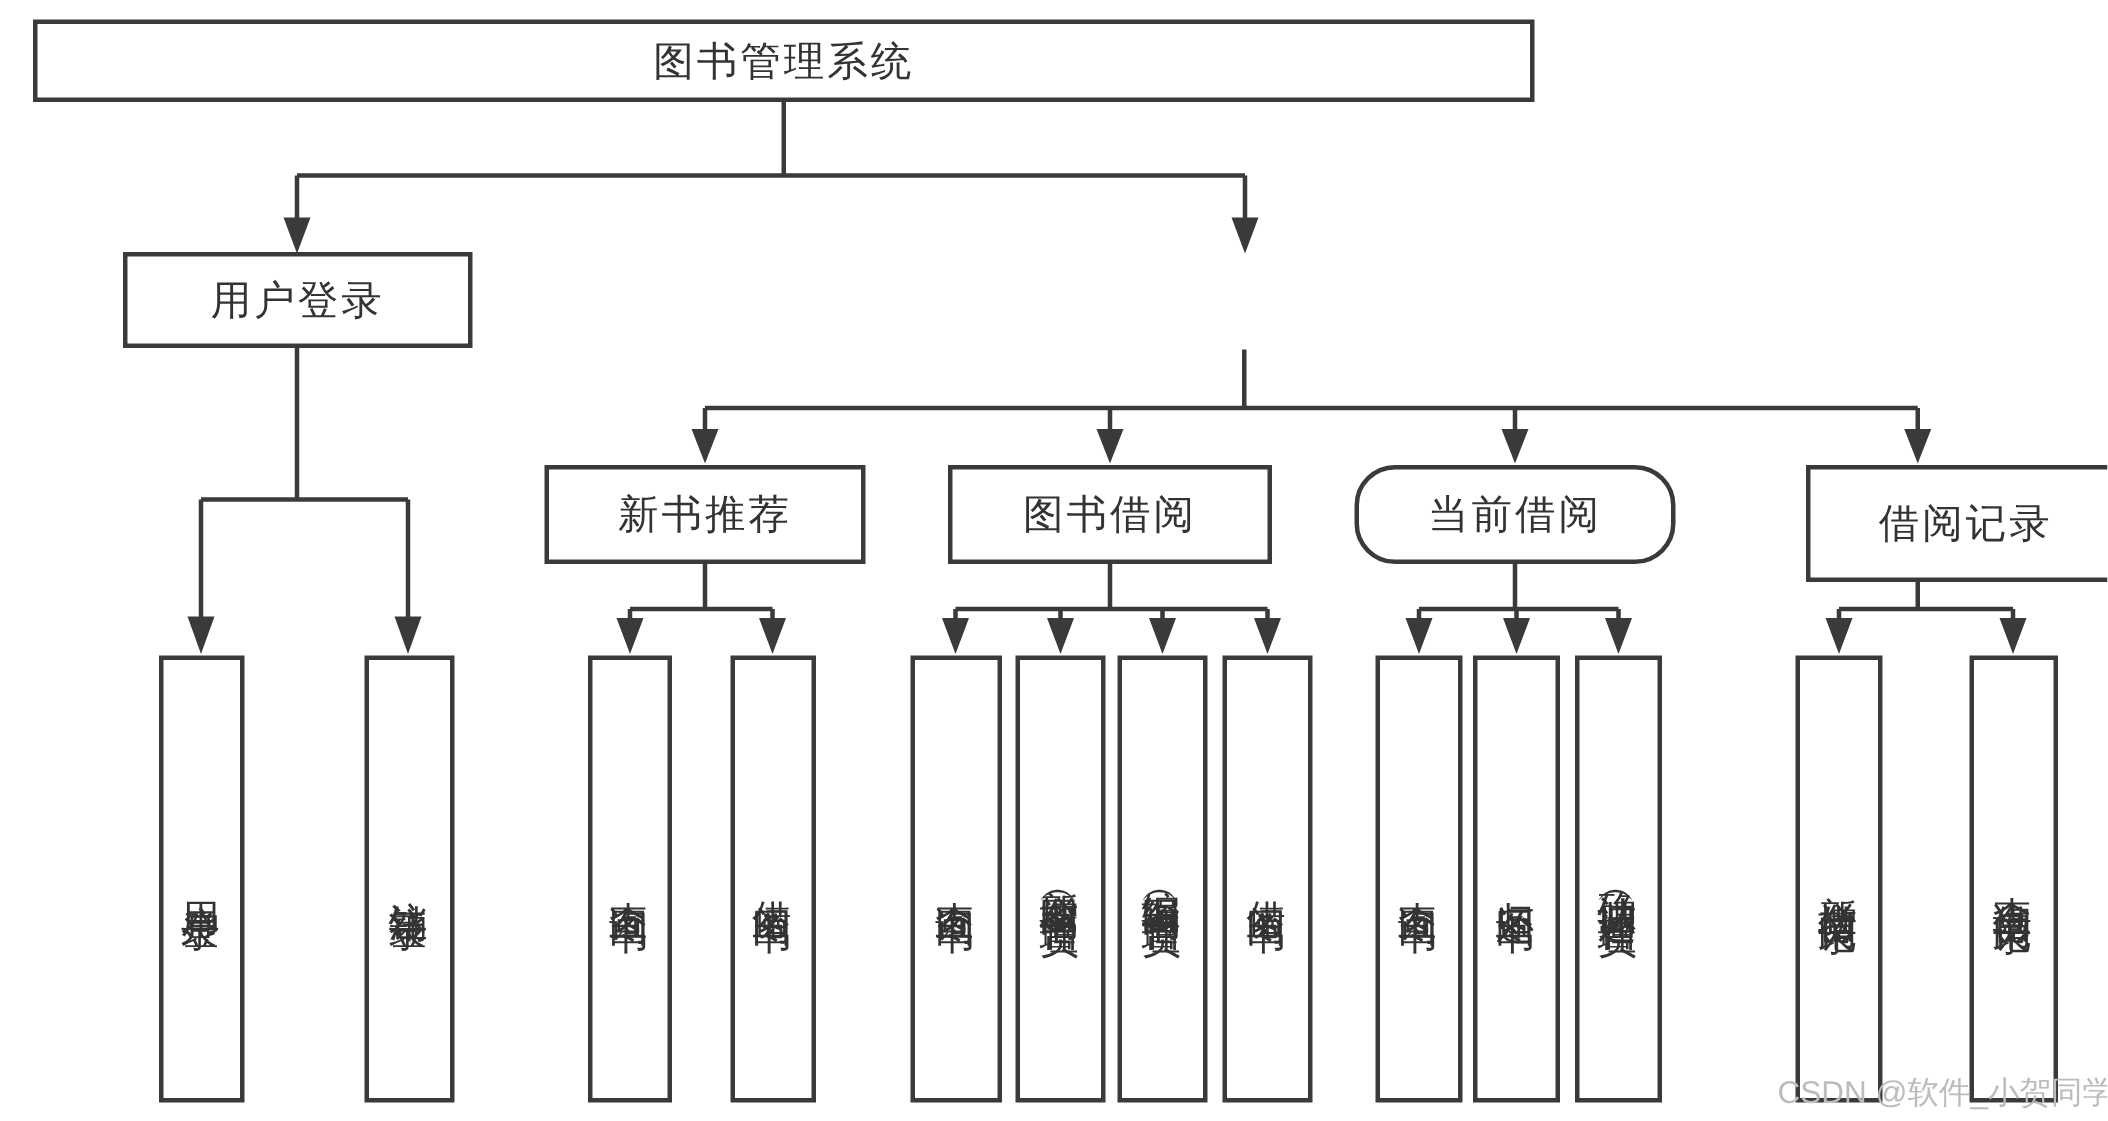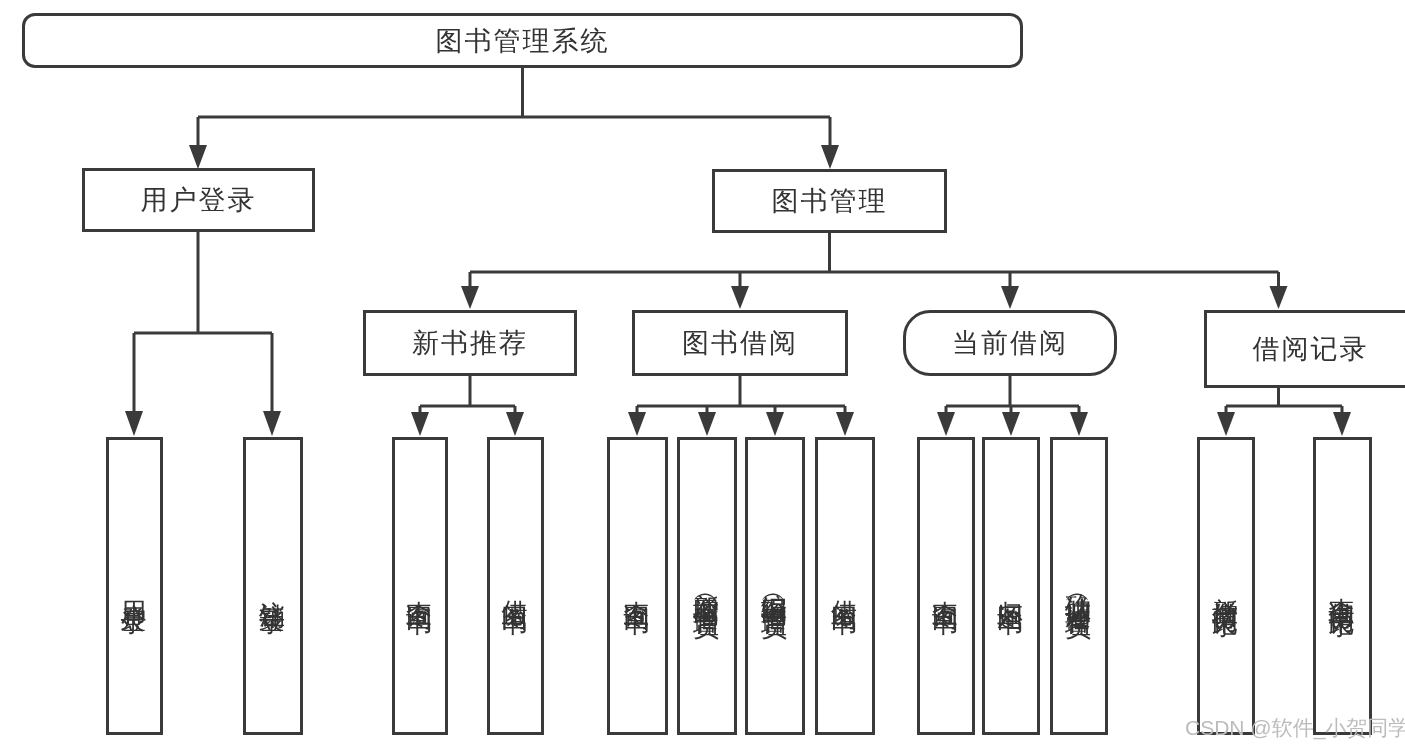--- a/index.html
+++ b/index.html
@@ -105,29 +105,26 @@
 
       <polygon points="946,436 937,412 955,412"></polygon>
       <polygon points="1011,436 1002,412 1020,412"></polygon>
       <polygon points="1079,436 1070,412 1088,412"></polygon>
 
       <polygon points="1226,436 1217,412 1235,412"></polygon>
       <polygon points="1342,436 1333,412 1351,412"></polygon>
     </g>
   </svg>
 
-  <div class="hnode" style="left:22px; top:13px; width:1001px; height:55px;border-radius:13px;">
+  <div class="hnode" style="left:22px; top:13px; width:1001px; height:55px;">
     <span>图书管理系统</span>
   </div>
 
   <div class="hnode" style="left:82px; top:168px; width:233px; height:64px;">
     <span>用户登录</span>
-  </div>
-  <div class="hnode" style="left:712px; top:169px; width:235px; height:64px;">
-    <span>图书管理</span>
   </div>
 
   <div class="hnode" style="left:632px; top:310px; width:216px; height:66px;">
     <span>图书借阅</span>
   </div>
   <div class="hnode" style="left:363px; top:310px; width:214px; height:66px;">
     <span>新书推荐</span>
   </div>
   <div class="hnode" style="left:903px; top:310px; width:214px; height:66px;border-radius:27px;">
     <span>当前借阅</span>

